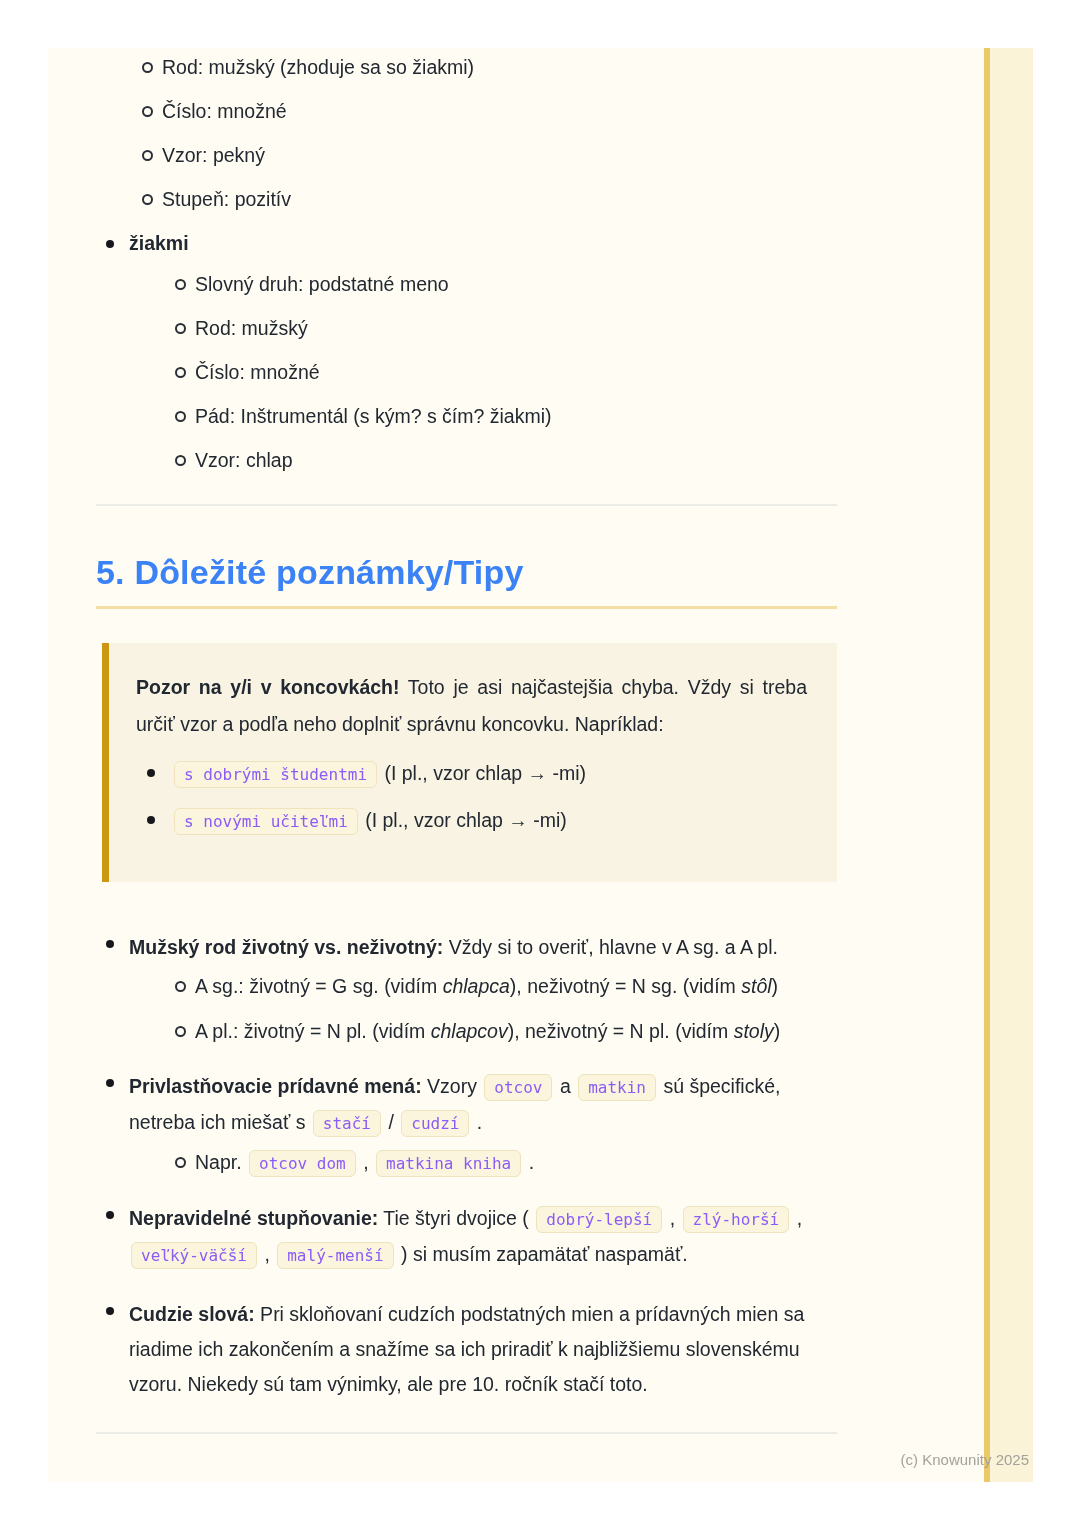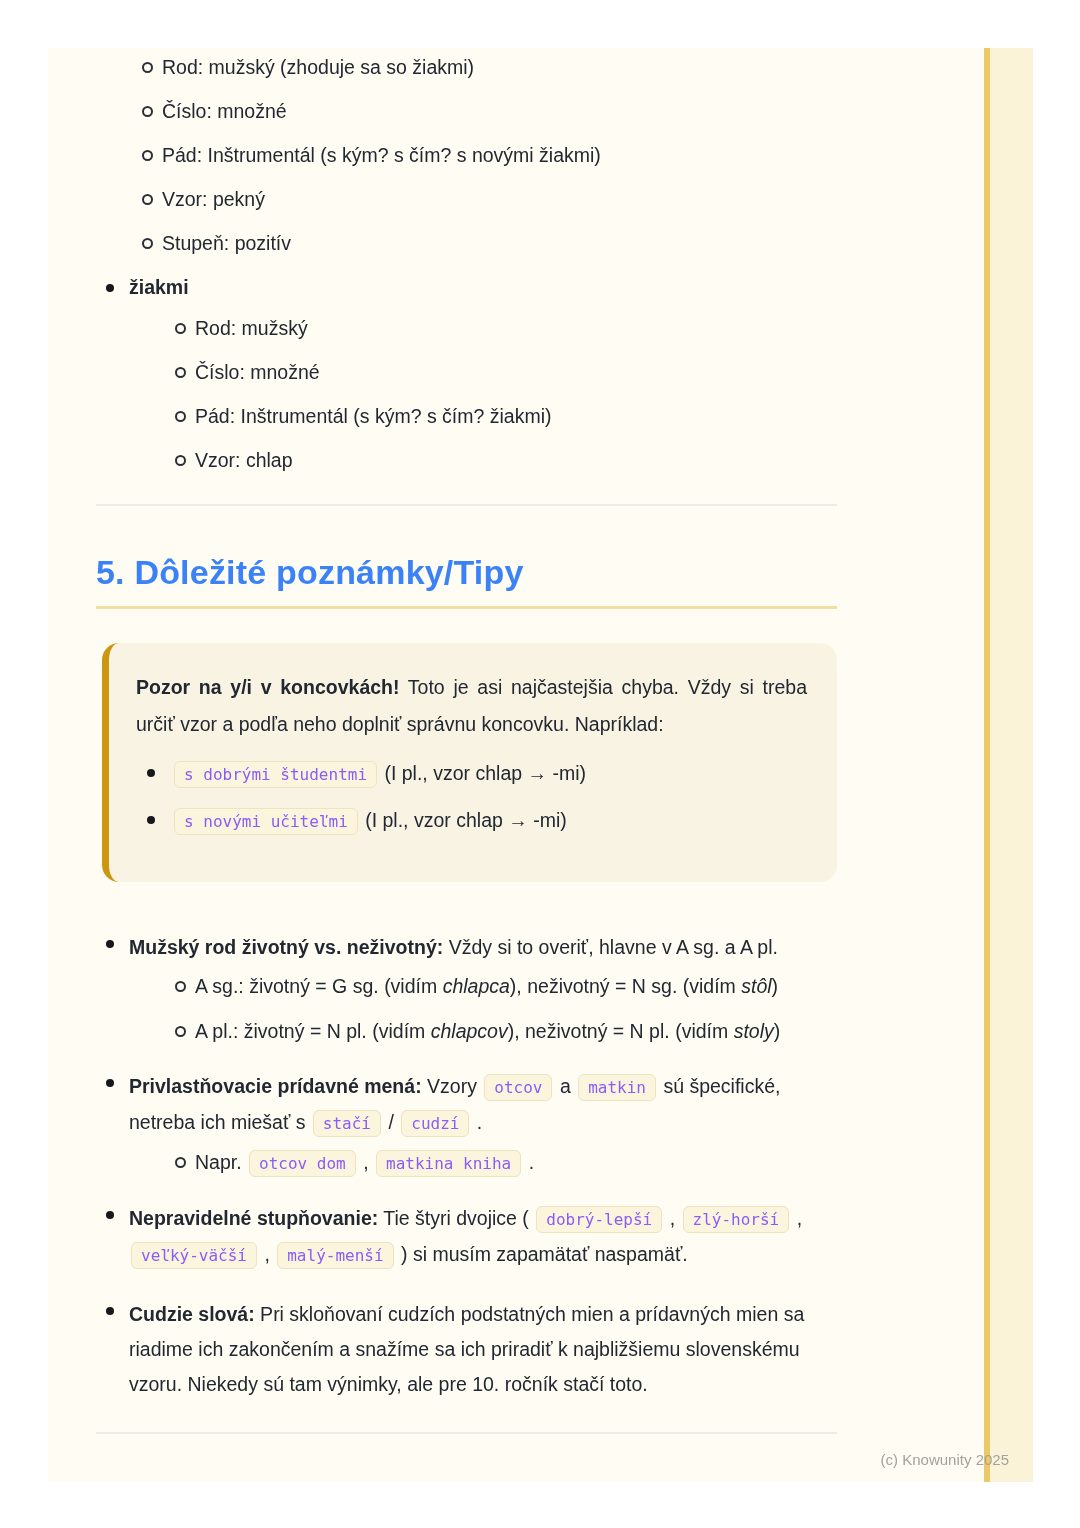--- a/index.html
+++ b/index.html
@@ -50,21 +50,20 @@
     border-bottom:3px solid #F3DFA2;
     font-size:34px; line-height:40px; font-weight:bold;
     color:#3b82f6; letter-spacing:.2px;
   }
 
   .callout {
     margin-left:6px; width:735px;
     background:#F8F3E2;
     border-left:7px solid #CB9712;
     padding:26px 30px 30px 27px;
-    border-radius:17px;
   }
   .callout-intro { text-align:justify; line-height:37px; }
   .callout-list { margin-top:15px; }
   .callout-list .ex-item { position:relative; padding-left:36px; margin-bottom:15px; line-height:30px; }
   .callout-list .ex-item::before {
     content:""; position:absolute; left:11px; top:11px;
     width:8px; height:8px; background:#16181d; border-radius:50%;
   }
 
   .tips { margin-top:48px; }
@@ -82,44 +81,44 @@
     border:1px solid #EFE3BF;
     border-radius:6px;
     padding:3px 9px;
     margin:0 2px;
     white-space:pre-wrap;
     -webkit-box-decoration-break:clone;
     box-decoration-break:clone;
   }
 
   .footer {
-    position:absolute; right:24px; bottom:14px;
+    position:absolute; right:4px; bottom:14px;
     font-size:15px; color:#A3A29B; z-index:3;
   }
 </style>
 </head>
 <body>
 
 <div class="page">
   <div class="stripe"></div>
 
   <div class="content">
 
     <ul class="sub-list">
       <li class="sub-item">Rod: mužský (zhoduje sa so žiakmi)</li>
       <li class="sub-item">Číslo: množné</li>
-      <li class="sub-item">Pád: Inštrumentál (s kým? s čím? s novými žiakmi)</li>
       <li class="sub-item">Vzor: pekný</li>
       <li class="sub-item">Stupeň: pozitív</li>
     </ul>
 
     <ul class="main-list">
       <li class="top-item">
         <span class="term">žiakmi</span>
         <ul class="sub-list">
+          <li class="sub-item">Slovný druh: podstatné meno</li>
           <li class="sub-item">Rod: mužský</li>
           <li class="sub-item">Číslo: množné</li>
           <li class="sub-item">Pád: Inštrumentál (s kým? s čím? žiakmi)</li>
           <li class="sub-item">Vzor: chlap</li>
         </ul>
       </li>
     </ul>
 
     <hr class="divider">
 

